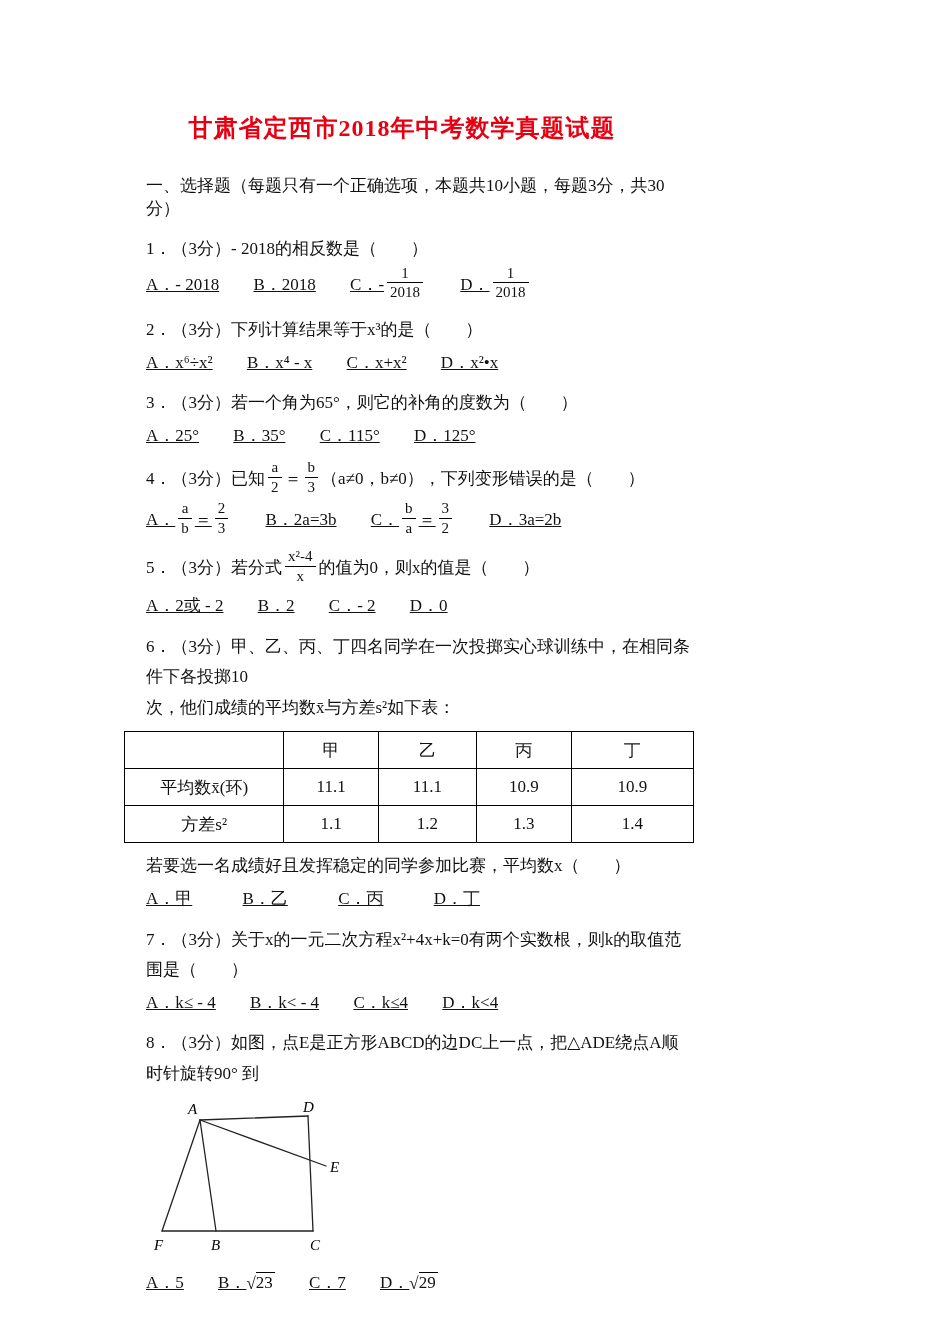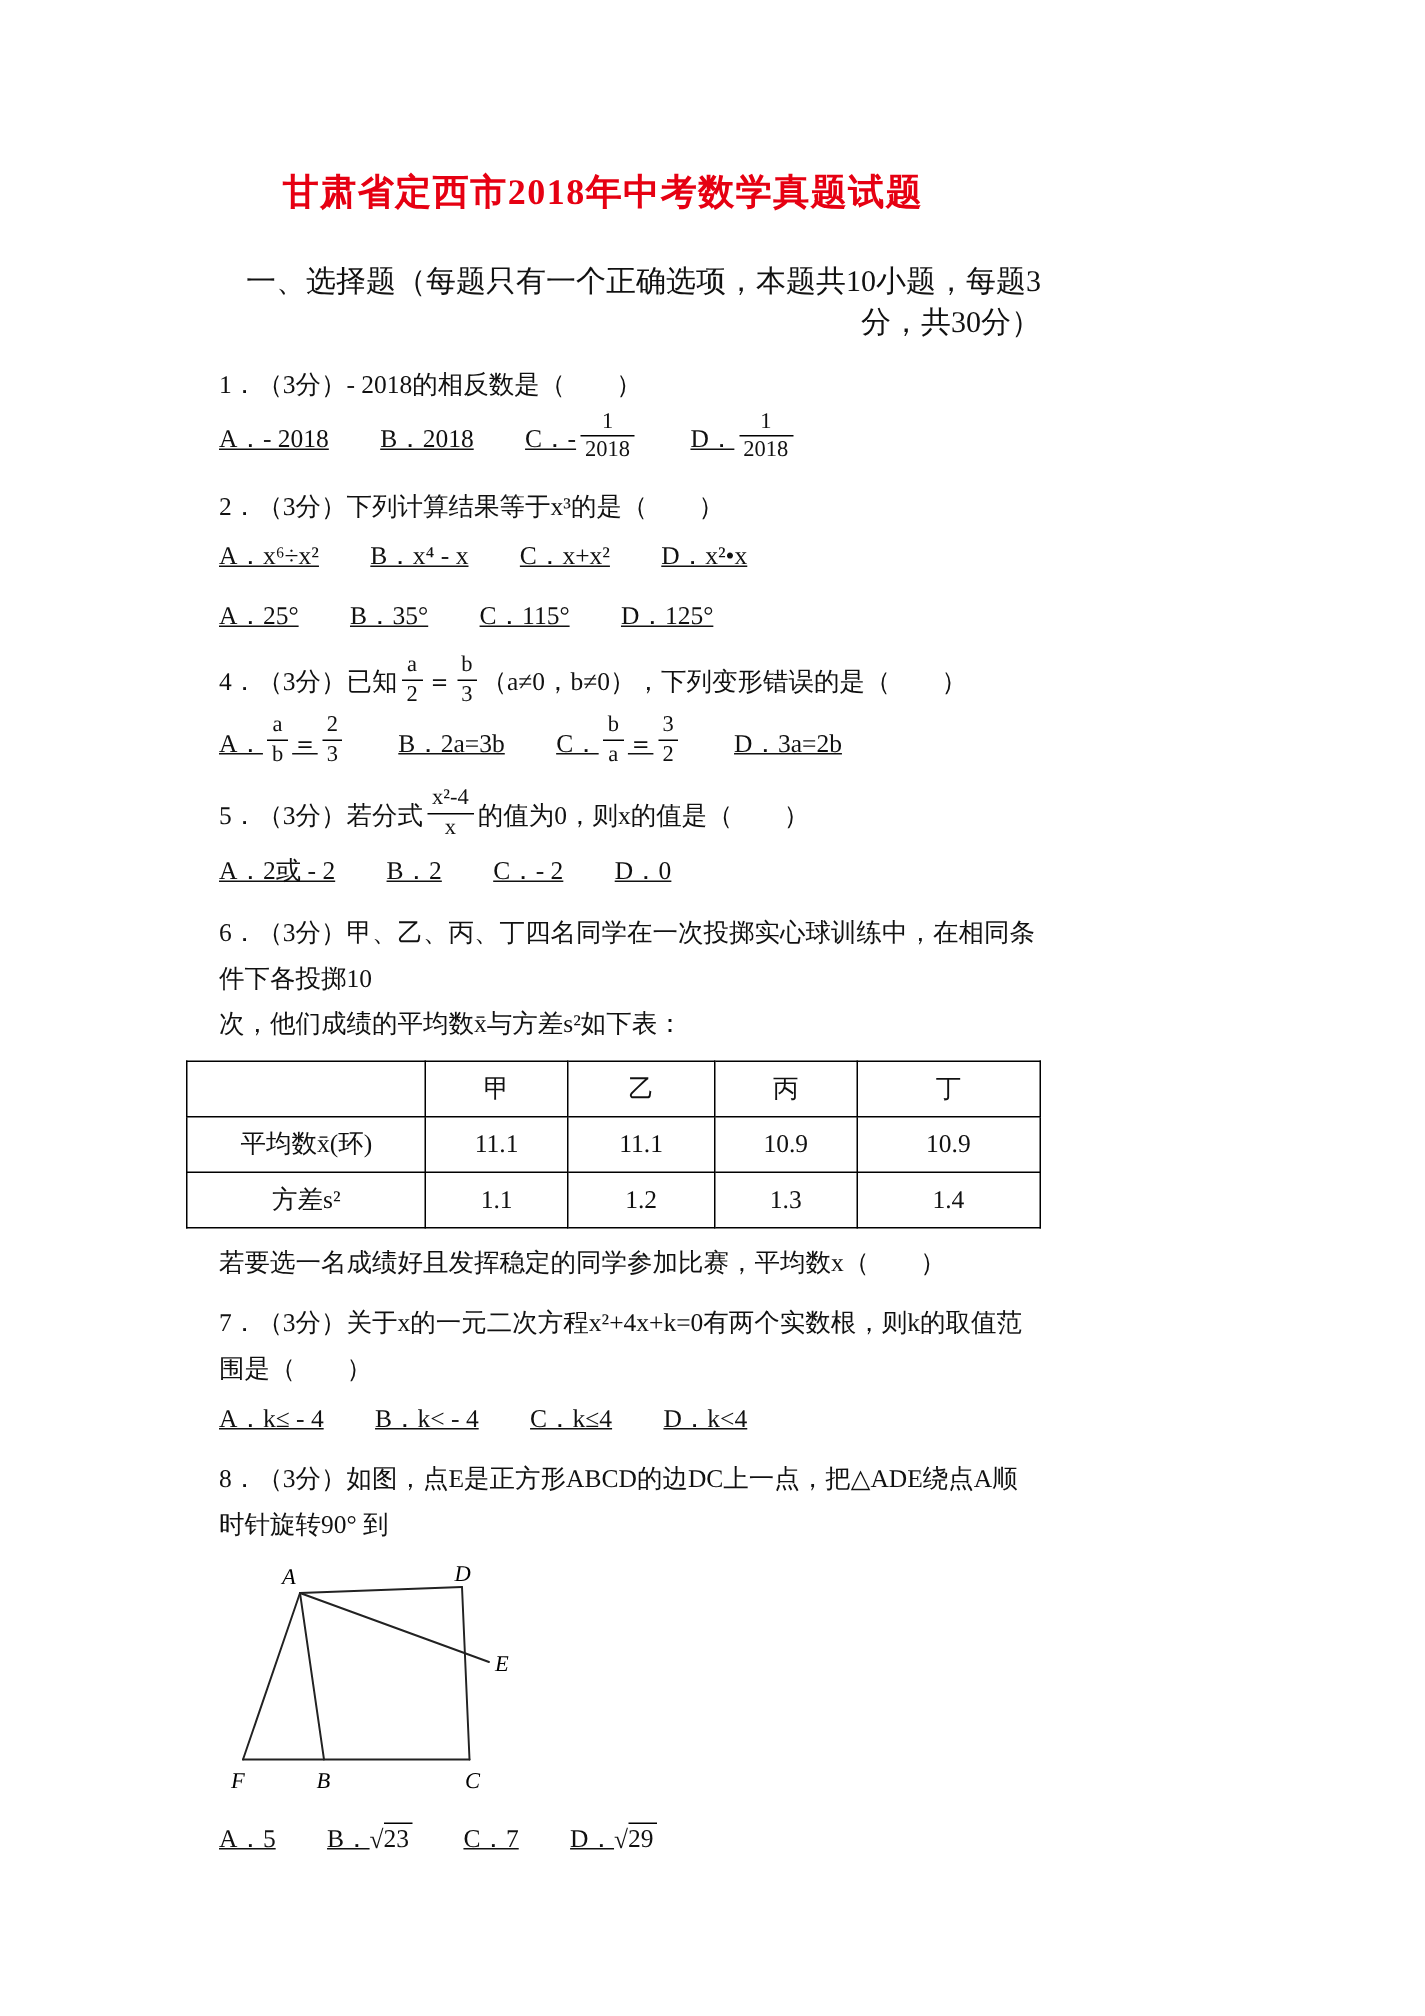--- a/index.html
+++ b/index.html
@@ -15,21 +15,21 @@
     box-sizing: border-box;
     overflow: hidden;
   }
   .title {
     text-align: center;
     font-size: 24px;
     font-weight: 700;
     margin: 0 36px 30px 0;
     letter-spacing: 1px;
   }
-  .section { font-size: 20px; margin: 0 0 14px 0; text-align: right; }
+  .section { font-size: 17px; margin: 0 0 14px 0; }
   .q { margin-bottom: 10px; }
   .stem { font-size: 17px; line-height: 1.8; margin: 0; }
   .opts { font-size: 17px; line-height: 1.8; margin: 2px 0 8px 0; }
   .opt { margin-right: 30px; white-space: nowrap; text-decoration: underline; }
   .opt-wide { margin-right: 46px; }
 
   .frac {
     display: inline-block;
     text-align: center;
     vertical-align: middle;
@@ -94,20 +94,21 @@
     <p class="stem">2．（3分）下列计算结果等于x³的是（　　）</p>
     <p class="opts">
       <span class="opt">A．x⁶÷x²</span>
       <span class="opt">B．x⁴ - x</span>
       <span class="opt">C．x+x²</span>
       <span class="opt">D．x²•x</span>
     </p>
   </div>
 
   <div class="q">
+    <p class="stem">3．（3分）若一个角为65°，则它的补角的度数为（　　）</p>
     <p class="opts">
       <span class="opt">A．25°</span>
       <span class="opt">B．35°</span>
       <span class="opt">C．115°</span>
       <span class="opt">D．125°</span>
     </p>
   </div>
 
   <div class="q">
     <p class="stem">
@@ -155,20 +156,26 @@
         <tr>
           <td class="c0">方差s²</td>
           <td class="c1">1.1</td>
           <td class="c2">1.2</td>
           <td class="c3">1.3</td>
           <td class="c4">1.4</td>
         </tr>
       </tbody>
     </table>
     <p class="stem">若要选一名成绩好且发挥稳定的同学参加比赛，平均数x（　　）</p>
+    <p class="opts">
+      <span class="opt opt-wide">A．甲</span>
+      <span class="opt opt-wide">B．乙</span>
+      <span class="opt opt-wide">C．丙</span>
+      <span class="opt opt-wide">D．丁</span>
+    </p>
   </div>
 
   <div class="q">
     <p class="stem">7．（3分）关于x的一元二次方程x²+4x+k=0有两个实数根，则k的取值范围是（　　）</p>
     <p class="opts">
       <span class="opt">A．k≤ - 4</span>
       <span class="opt">B．k&lt; - 4</span>
       <span class="opt">C．k≤4</span>
       <span class="opt">D．k&lt;4</span>
     </p>

